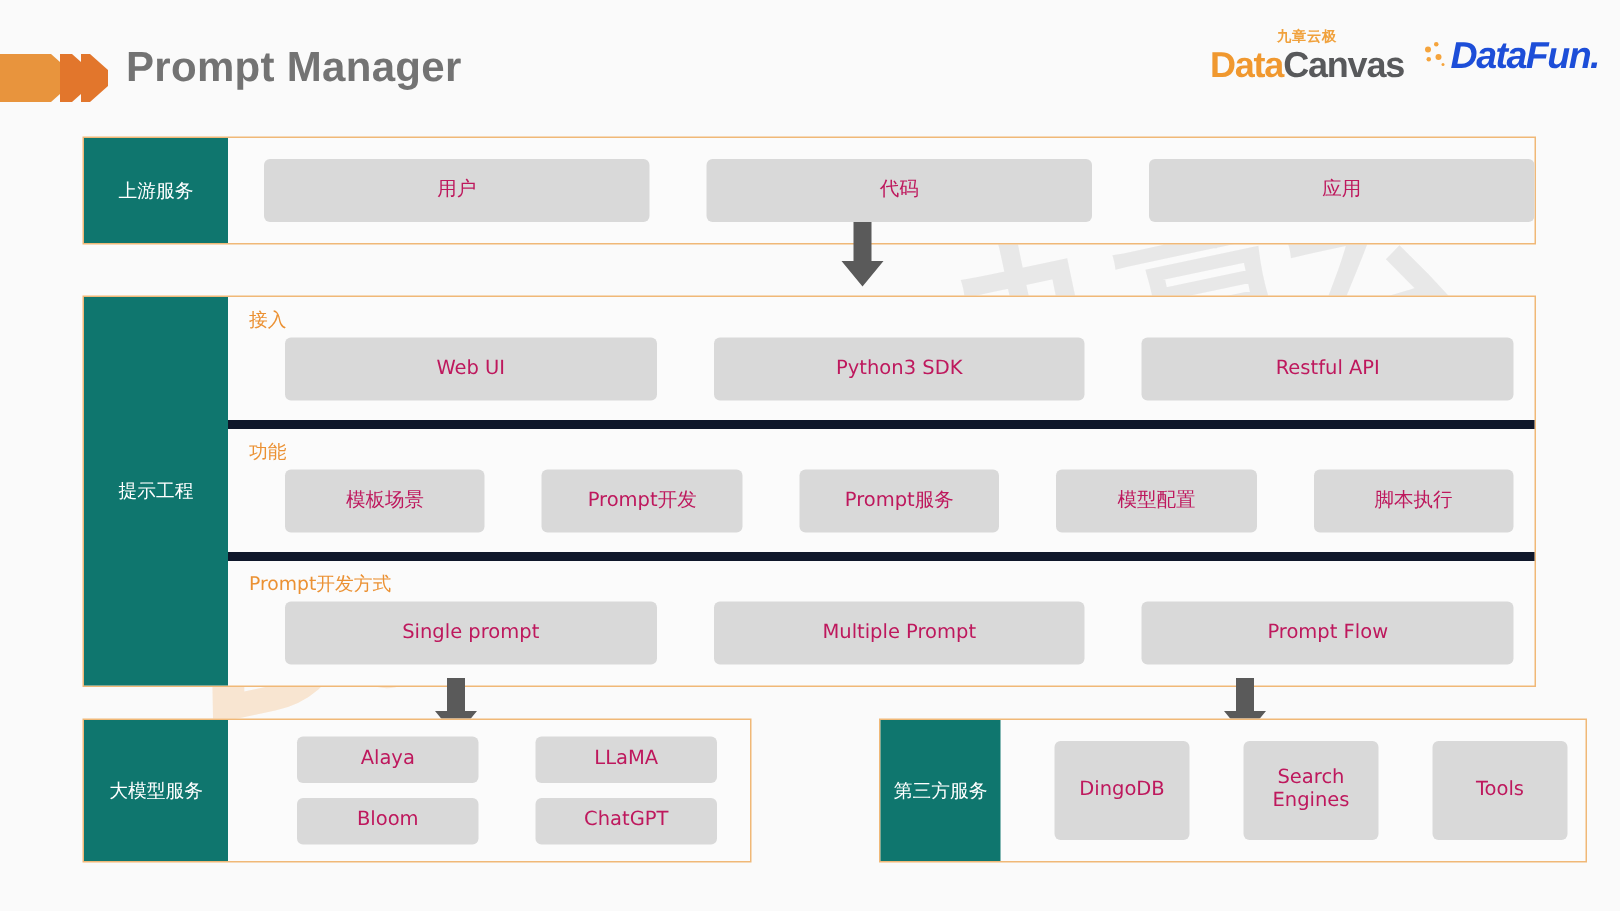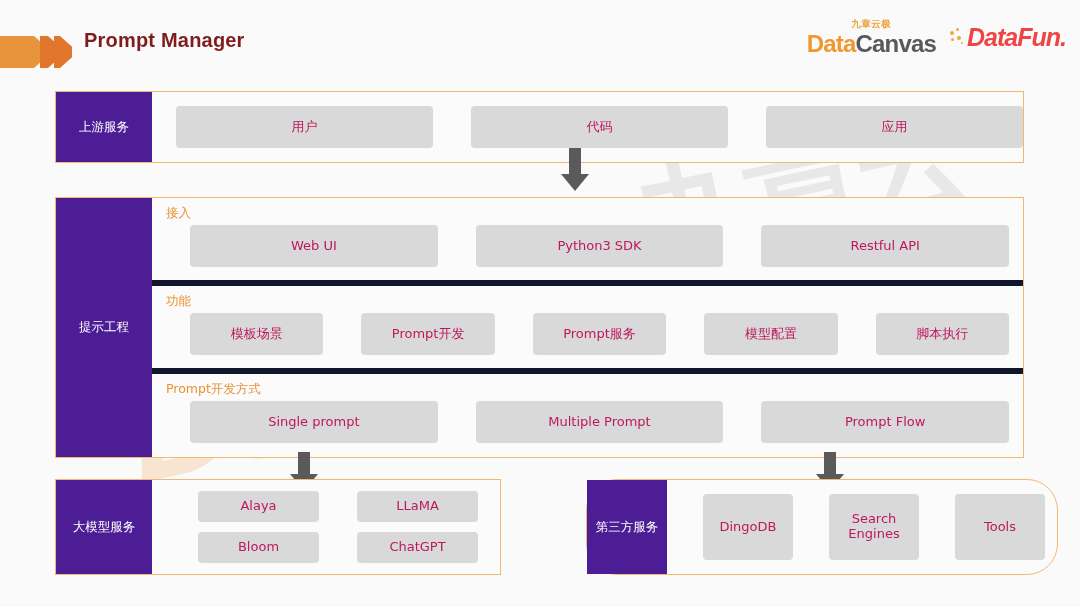--- a/index.html
+++ b/index.html
@@ -27,50 +27,50 @@
     font-size: 150px; color: #e9e9e9; opacity: .9;
     transform: rotate(-12deg); letter-spacing: -5px;
     font-style: italic;
   }
   .wm-en .o { color: #f8e3cd; }
 
   
   .hdr-arrow { position: absolute; top: 30px; left: 0; width: 72px; height: 44px; }
   .hdr-title {
     position: absolute; top: 29px; left: 84px;
-    font-size: 20px; font-weight: 700; color: #7f1d1d;
+    font-size: 28px; font-weight: 700; color: #737373;
     letter-spacing: .2px;
   }
   .logos { position: absolute; top: 18px; right: 14px; display: flex; align-items: center; gap: 14px; }
   .logo-dc { position: relative; display: flex; flex-direction: column; align-items: center; }
   .logo-dc-cn {
     font-size: 9.5px; font-weight: 700; color: #f0a13c;
     letter-spacing: .5px; margin-bottom: 1px;
     font-family: "DejaVu Sans", sans-serif;
   }
   .logo-dc-en { font-size: 24px; font-weight: 700; letter-spacing: -.8px; line-height: 1; }
   .logo-dc-en .a { color: #f0982f; }
   .logo-dc-en .b { color: #58595b; }
   .logo-df { display: flex; align-items: center; gap: 3px; }
   .logo-df-txt {
-    font-size: 25px; font-weight: 700; color: #ef4444;
+    font-size: 25px; font-weight: 700; color: #1d4ed8;
     font-style: italic; letter-spacing: -1px; line-height: 1;
   }
   .dots { position: relative; width: 14px; height: 18px; }
   .dots i { position: absolute; background: #f5a43c; border-radius: 50%; display: block; }
 
   
   .band {
     position: absolute;
     border: 1px solid #f0b877;
     background: #fbfbfb;
     display: flex;
   }
   .band-label {
-    background: #4c1d95; color: #ffffff;
+    background: #0f766e; color: #ffffff;
     display: flex; align-items: center; justify-content: center;
     font-size: 12.5px; flex: 0 0 auto;
     font-family: "DejaVu Sans", sans-serif;
   }
   .band-body { flex: 1 1 auto; position: relative; display: flex; flex-direction: column; }
 
   .subsec { position: relative; flex: 1 1 auto; padding: 0 14px; }
   .subsec + .subsec { border-top: 6px solid #0f172a; }
   .sub-title {
     color: #eb9133; font-size: 12.5px; font-weight: 400;
@@ -101,21 +101,21 @@
   #band-mid .subsec.func { height: 88px; }
   #band-mid .subsec.dev { height: 89px; }
   #band-mid .chip { height: 42px; }
   .access .row .chip { flex: 1 1 0; }
   .func .row .chip { flex: 1 1 0; }
   .dev .row .chip { flex: 1 1 0; }
 
   
   #band-bl { left: 55px; top: 479px; width: 446px; height: 96px; }
   #band-bl .band-label { width: 96px; }
-  #band-br { left: 586px; top: 479px; width: 472px; height: 96px; border-radius: 31px; }
+  #band-br { left: 586px; top: 479px; width: 472px; height: 96px; }
   #band-br .band-label { width: 80px; }
   .grid2 { display: flex; flex-direction: column; gap: 10px; padding: 11px 22px; height: 100%; }
   .grid2 .row { gap: 14px; flex: 1 1 0; }
   .grid2 .chip { flex: 1 1 0; }
   .row3 { display: flex; gap: 12px; padding: 14px 12px; height: 100%; justify-content: flex-end; }
   .row3 .chip { flex: 1 1 0; }
 
   
   .arrow { position: absolute; }
 </style>

